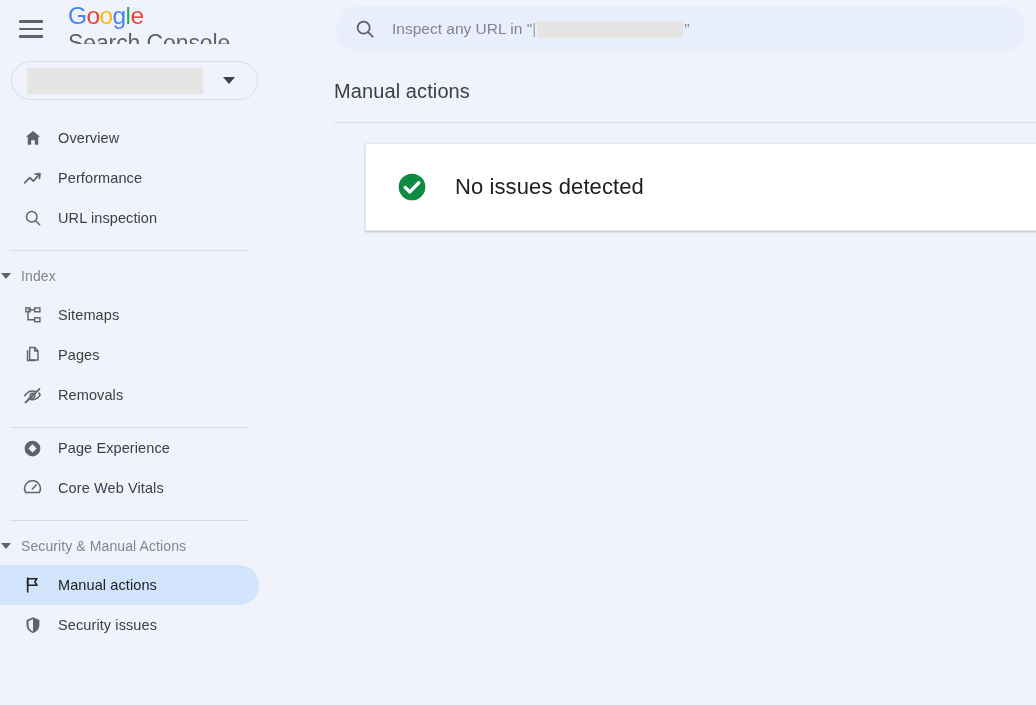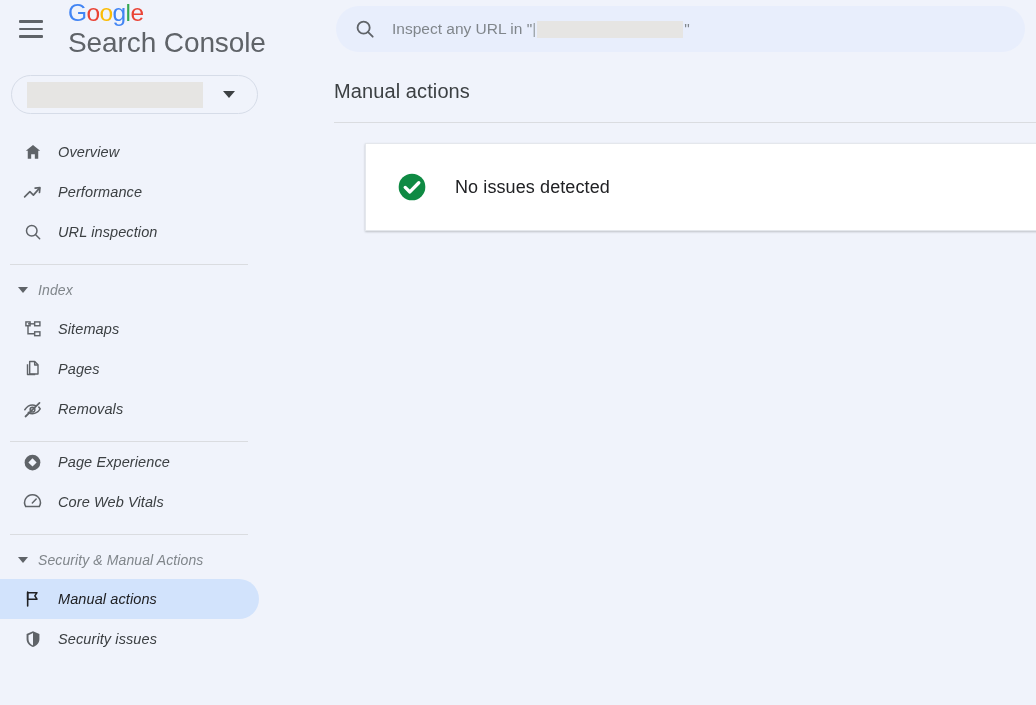--- a/index.html
+++ b/index.html
@@ -57,21 +57,21 @@
     letter-spacing: -0.6px;
   }
   .glogo span { font-weight: 400; }
   .gc-b { color: #4285f4; }
   .gc-r { color: #ea4335; }
   .gc-y { color: #fbbc05; }
   .gc-g { color: #34a853; }
   .brand-title {
     color: #5f6368;
     margin-left: 7px;
-    font-size: 28px;
+    font-size: 23px;
     letter-spacing: -0.1px;
   }
 
   
   .searchbar {
     position: absolute;
     left: 336px;
     top: 6px;
     width: 689px;
     height: 46px;
@@ -102,27 +102,26 @@
     height: 17px;
     background: #e6e5e3;
     margin: 0 1px 0 1px;
     vertical-align: middle;
   }
   .caret-txt { color: #9aa0a6; }
 
   
   .sidebar {
     position: absolute;
-    top: 58px;
+    top: 44px;
     left: 0;
     width: 270px;
     height: 647px;
     background: #f0f3fb;
     overflow: hidden;
-    font-style: italic;
   }
   .property-selector {
     margin: 17px 0 0 11px;
     width: 247px;
     height: 39px;
     box-sizing: border-box;
     border: 1px solid #d6dce8;
     border-radius: 22px;
     background: #f0f3fb;
     display: flex;
@@ -179,21 +178,21 @@
 
   .divider {
     height: 1px;
     background: #dadce0;
     margin: 12px 22px 0 10px;
   }
   .section-head {
     height: 38px;
     display: flex;
     align-items: center;
-    padding-left: 18px;
+    padding-left: 1px;
     margin-top: 6px;
     cursor: pointer;
   }
   .sect-arrow {
     width: 0; height: 0;
     border-left: 5px solid transparent;
     border-right: 5px solid transparent;
     border-top: 6px solid #5f6368;
     margin-right: 10px;
   }
@@ -238,21 +237,21 @@
     box-sizing: border-box;
   }
   .check-badge {
     margin-left: 30px;
     width: 32px;
     height: 32px;
     flex: none;
   }
   .status-text {
     margin-left: 27px;
-    font-size: 18px;
+    font-size: 22px;
     color: #202124;
     letter-spacing: 0.1px;
   }
 </style>
 </head>
 <body>
 
 <div class="topbar">
   <div class="hamburger">
     <span></span>

